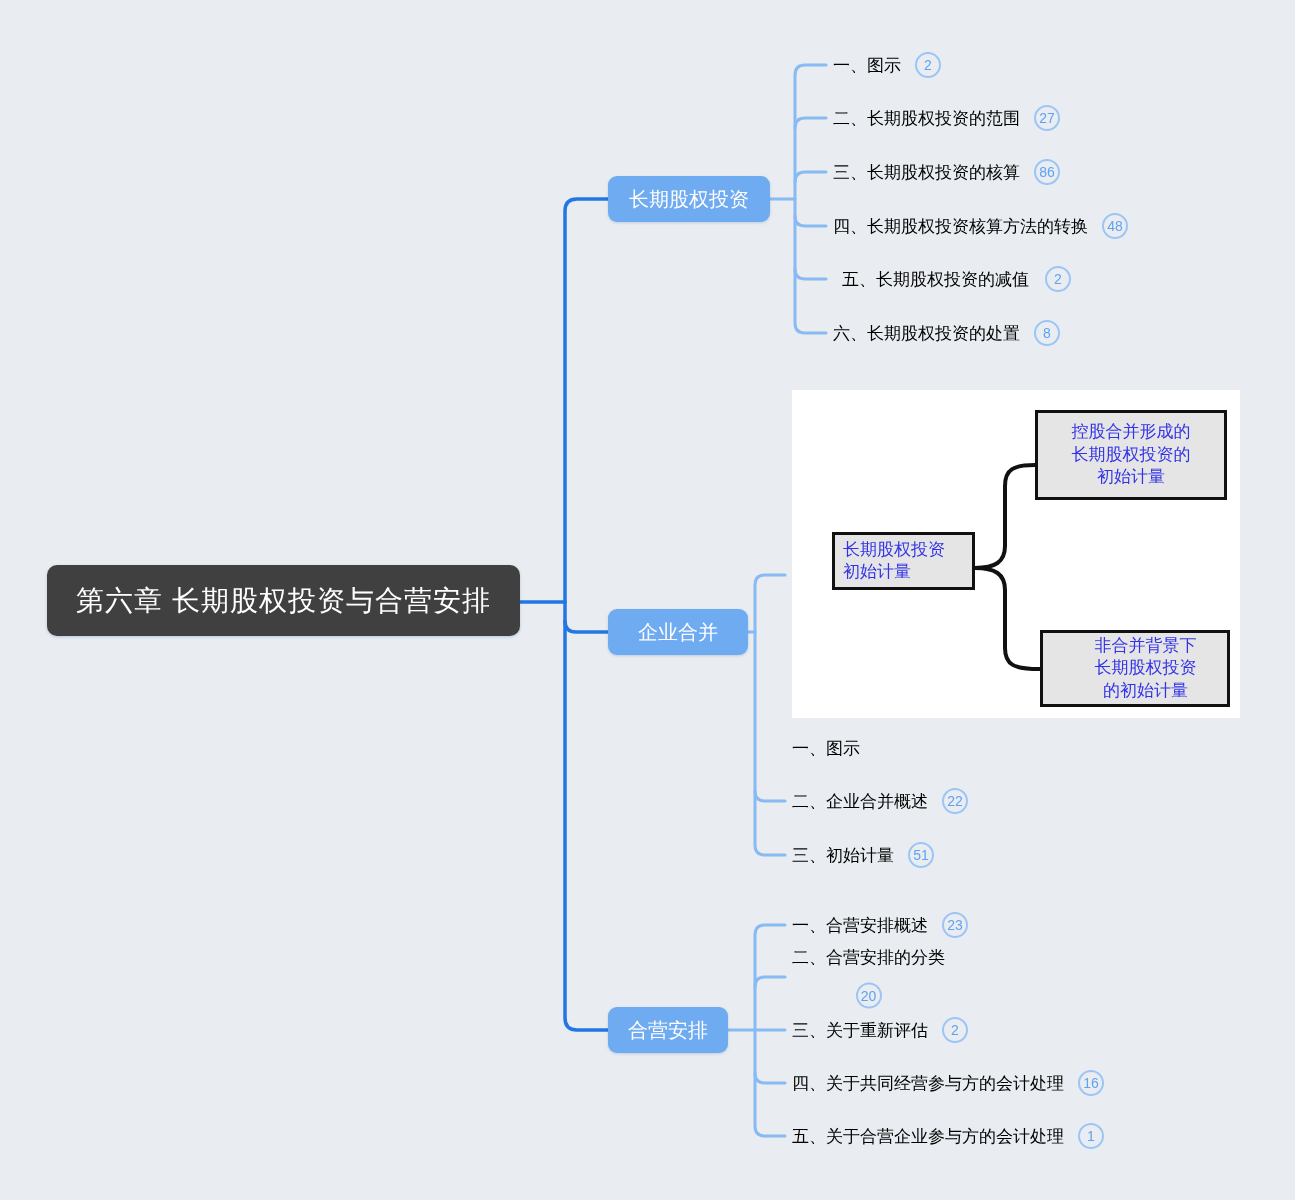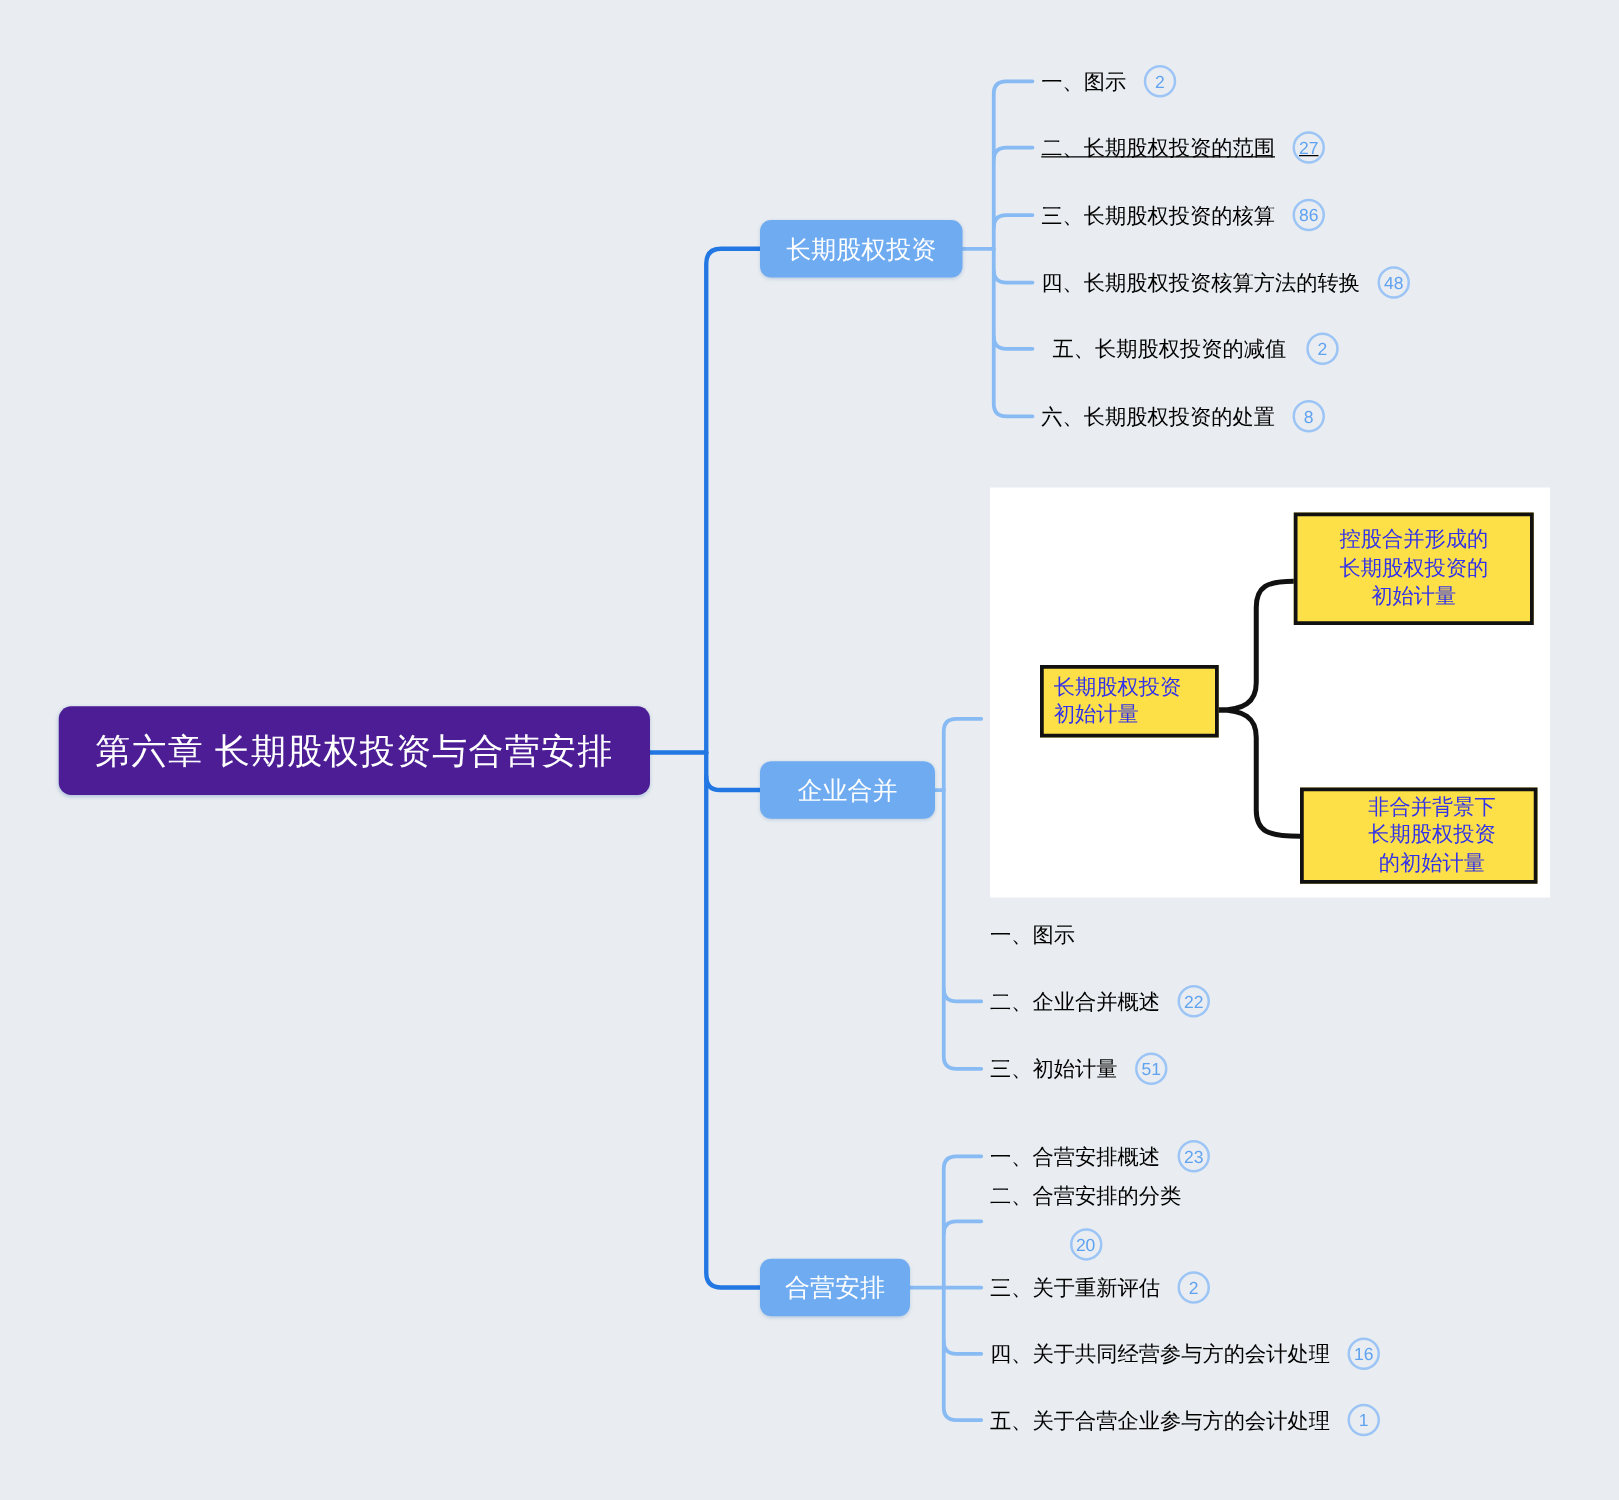--- a/index.html
+++ b/index.html
@@ -10,21 +10,21 @@
   #canvas{
     position:relative;
     width:1295px;height:1200px;
     background:#e9edf1;
     overflow:hidden;
   }
   #wires{position:absolute;left:0;top:0;z-index:1;}
   .node{position:absolute;z-index:2;display:flex;align-items:center;justify-content:center;}
   #root-node{
     left:47px;top:565px;width:473px;height:71px;
-    background:#4c1d95;border-radius:10px;
+    background:#404040;border-radius:10px;
     color:#ffffff;font-size:28px;letter-spacing:1px;
     box-shadow:0 1px 3px rgba(20,80,160,.25);
   }
   .branch-node{
     background:#6fabf1;border-radius:9px;
     color:#ffffff;font-size:20px;
     box-shadow:0 1px 3px rgba(20,80,160,.2);
   }
   #branch-node-0{left:608px;top:176px;width:162px;height:46px;}
   #branch-node-1{left:608px;top:609px;width:140px;height:46px;}
@@ -41,21 +41,21 @@
     border:2px solid #9cc5f6;color:#5fa2f0;
     font-size:14px;display:flex;align-items:center;justify-content:center;
     box-sizing:border-box;background:transparent;
   }
   #diagram-image{
     position:absolute;z-index:2;
     left:792px;top:390px;width:448px;height:328px;
     background:#ffffff;
   }
   .diag-box{
-    position:absolute;border:3px solid #111111;background:#fde047;
+    position:absolute;border:3px solid #111111;background:#e5e5e5;
     color:#3232e8;font-size:17px;line-height:1.32;
     display:flex;flex-direction:column;justify-content:center;
     box-sizing:border-box;
   }
   #diag-center-box{left:40px;top:142px;width:143px;height:58px;padding-left:8px;text-align:left;}
   #diag-top-box{left:243px;top:20px;width:192px;height:90px;text-align:center;}
   #diag-bottom-box{left:248px;top:240px;width:190px;height:77px;text-align:center;padding-left:21px;}
   #diag-wires{position:absolute;left:0;top:0;}
 </style>
 </head>
@@ -103,21 +103,21 @@
   </div>
   <div class="node branch-node" id="branch-node-2">
     <span>合营安排</span>
   </div>
 
   <div id="topics-layer">
       <div class="topic" style="left: 833px; top: 65px;">
         <span class="topic-text">一、图示</span>
         <span class="badge">2</span>
       </div>
-      <div class="topic" style="left: 833px; top: 118px; text-decoration: underline;">
+      <div class="topic" style="left: 833px; top: 118px;">
         <span class="topic-text">二、长期股权投资的范围</span>
         <span class="badge">27</span>
       </div>
       <div class="topic" style="left: 833px; top: 172px;">
         <span class="topic-text">三、长期股权投资的核算</span>
         <span class="badge">86</span>
       </div>
       <div class="topic" style="left: 833px; top: 226px;">
         <span class="topic-text">四、长期股权投资核算方法的转换</span>
         <span class="badge">48</span>

